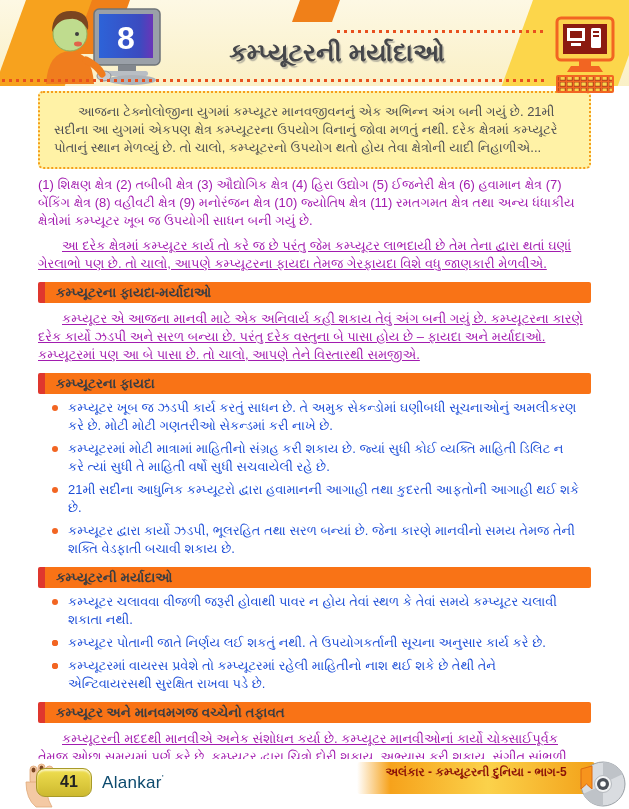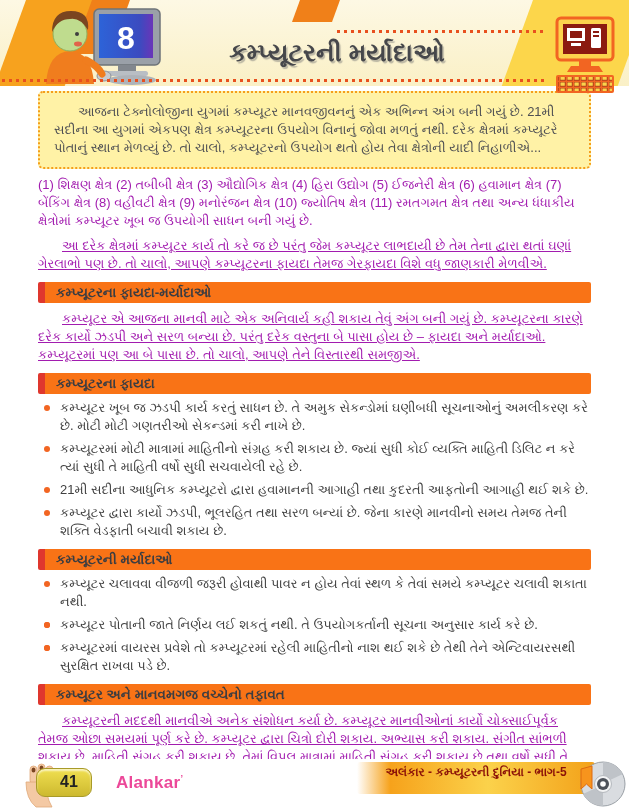--- a/index.html
+++ b/index.html
@@ -31,29 +31,29 @@
   .intro-box{margin:5px 38px 0;background:#FFF2A6;border:2px dotted #F59E1B;border-radius:5px;padding:6px 10px;}
   .intro-box p{margin:4px;font-size:13px;line-height:18px;color:#4E4F53;text-indent:24px;}
   .body-text{margin:7px 38px 0;font-size:13px;line-height:18px;color:#a21caf;}
   .indent{text-indent:24px;text-decoration:underline;}
 
   .section-heading{display:flex;margin:9px 38px 0;height:21px;border-radius:2px;overflow:hidden;}
   .section-heading .accent{flex:none;width:7px;background:#DF372E;}
   .section-heading .bar{flex:1;background:#f97316;font-size:13.5px;font-weight:bold;color:#3C3D41;line-height:21px;padding-left:11px;}
 
   .bullets{list-style:none;margin:4px 38px 0;padding:0;}
-  .bullets li{position:relative;padding-left:22px;margin:5px 0;font-size:13px;line-height:18px;color:#404040;}
+  .bullets li{position:relative;padding-left:22px;margin:5px 8px;font-size:13px;line-height:18px;color:#1d4ed8;}
   .bullets li .dot{position:absolute;left:6px;top:6px;width:6px;height:6px;border-radius:50%;background:#F26522;}
 
   
   .footer{position:absolute;left:0;bottom:0;width:629px;height:50px;background:#ffffff;}
   .hand{position:absolute;left:24px;bottom:0;}
   .page-tab{position:absolute;left:36px;bottom:12px;width:54px;height:27px;background:linear-gradient(180deg,#F0DF50 0%,#CDB92F 100%);border:1px solid #A89A28;border-radius:9px;box-shadow:inset 0 2px 2px rgba(255,255,255,0.65);text-align:center;z-index:2;}
   .page-tab .num{display:inline-block;font-size:16px;font-weight:bold;color:#222222;line-height:25px;padding-left:10px;}
-  .logo{position:absolute;left:116px;bottom:16px;font-size:17px;font-weight:bold;color:#ec4899;letter-spacing:0.3px;}
+  .logo{position:absolute;left:102px;bottom:16px;font-size:17px;font-weight:normal;color:#0c4a6e;letter-spacing:0.3px;}
   .logo .mark{font-size:9px;vertical-align:super;}
   .ribbon{position:absolute;right:34px;bottom:15px;width:238px;height:32px;border-radius:3px;text-align:center;background:linear-gradient(90deg,rgba(251,210,75,0) 0%,#F6A21B 14%,#FBD24B 55%,#F3A119 100%);}
   .ribbon span{font-size:12px;font-weight:bold;color:#8B1208;line-height:20px;}
   .cd{position:absolute;right:2px;bottom:0;}
 </style>
 </head>
 <body>
 
 <div class="page">
 

